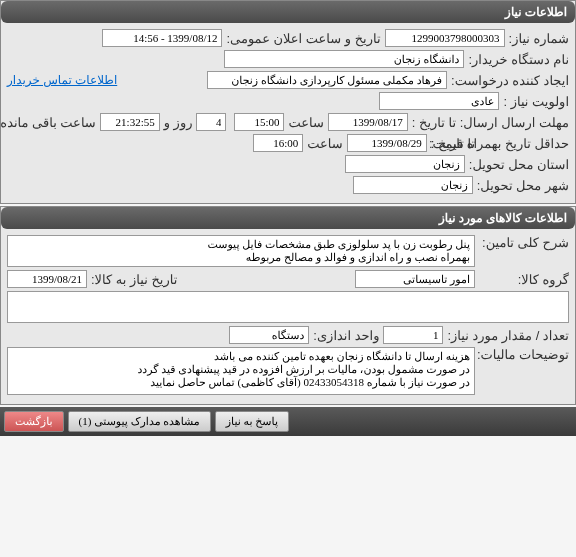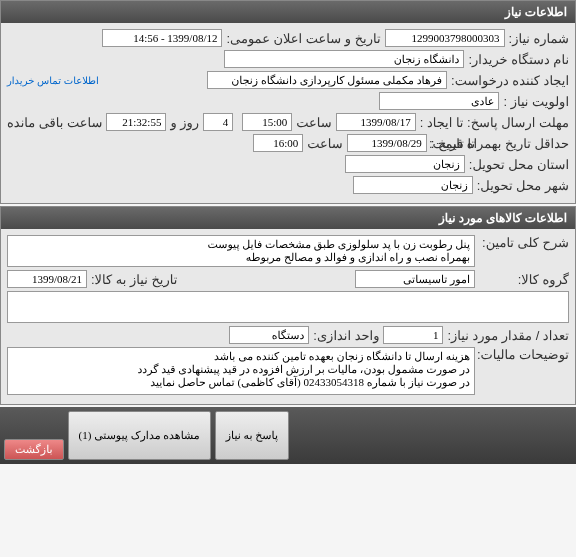--- a/index.html
+++ b/index.html
@@ -1,32 +1,32 @@
 <!DOCTYPE html>
 <html dir="rtl" lang="fa"><head>
 <meta charset="utf-8">
 <style>
 * { box-sizing: border-box; margin: 0; padding: 0; }
 body { font-family: Tahoma, Arial, sans-serif; font-size: 11px; background: #f5f5f5; direction: rtl; width: 576px; }
 .panel { background: #e8e8e8; border: 1px solid #888; margin-bottom: 2px; }
-.panel-header { background: linear-gradient(#6a6a6a, #4a4a4a); color: #fff; padding: 4px 8px; font-weight: bold; font-size: 12px; }
+.panel-header { background: linear-gradient(#6a6a6a, #4a4a4a); color: #fff; padding: 4px 8px; font-weight: bold; font-size: 12px; border-radius: 6px; }
 .panel-body { padding: 6px; }
 .row { display: flex; align-items: center; margin-bottom: 3px; gap: 4px; }
 .label { color: #333; font-size: 13px; white-space: nowrap; }
 .field { background: #fff; border: 1px solid #999; padding: 2px 4px; font-size: 11px; min-height: 18px; display: inline-block; }
 .field-sm { width: 80px; }
 .field-md { width: 120px; }
 .field-lg { width: 240px; }
 .multiline { min-height: 32px; }
 .multiline-lg { min-height: 48px; }
-.link { color: #0066cc; cursor: pointer; font-size: 10px; text-align: center; }
+.link { color: #0066cc; text-decoration: underline; cursor: pointer; font-size: 12px; text-align: center; }
 .spacer { flex: 1; }
 .btn-bar { background: linear-gradient(#5a5a5a, #3a3a3a); padding: 4px; display: flex; gap: 4px; justify-content: flex-end; }
 .btn { background: linear-gradient(#eee, #ccc); border: 1px solid #888; padding: 3px 10px; font-size: 11px; cursor: pointer; border-radius: 2px; font-family: Tahoma; }
-.btn-red { background: linear-gradient(#e88, #c55); color: #fff; margin-top: 28px; }
+.btn-red { background: linear-gradient(#e88, #c55); color: #fff; }
 textarea.field { resize: none; font-family: Tahoma; }
 input.field { font-family: Tahoma; }
 </style>
 </head>
 <body>
 
 <div class="panel">
   <div class="panel-header">اطلاعات نیاز</div>
   <div class="panel-body">
 
@@ -48,21 +48,21 @@
       <span class="spacer"></span>
       <span class="link">اطلاعات تماس خریدار</span>
     </div>
 
     <div class="row">
       <span class="label">اولویت نیاز :</span>
       <input class="field field-md" readonly="" value="عادی" style="">
     </div>
 
     <div class="row">
-      <span class="label">مهلت ارسال پاسخ:  تا ایجاد :</span>
+      <span class="label">مهلت ارسال ارسال:  تا تاریخ :</span>
       <input class="field field-sm" readonly="" value="1399/08/17" style="">
       <span class="label">ساعت</span>
       <input class="field" style="width: 50px;" readonly="" value="15:00">
       <span class="spacer"></span>
       <input class="field" style="width: 30px;" readonly="" value="4">
       <span class="label">روز و</span>
       <input class="field" style="width: 60px;" readonly="" value="21:32:55">
       <span class="label">ساعت باقی مانده</span>
     </div>
 

